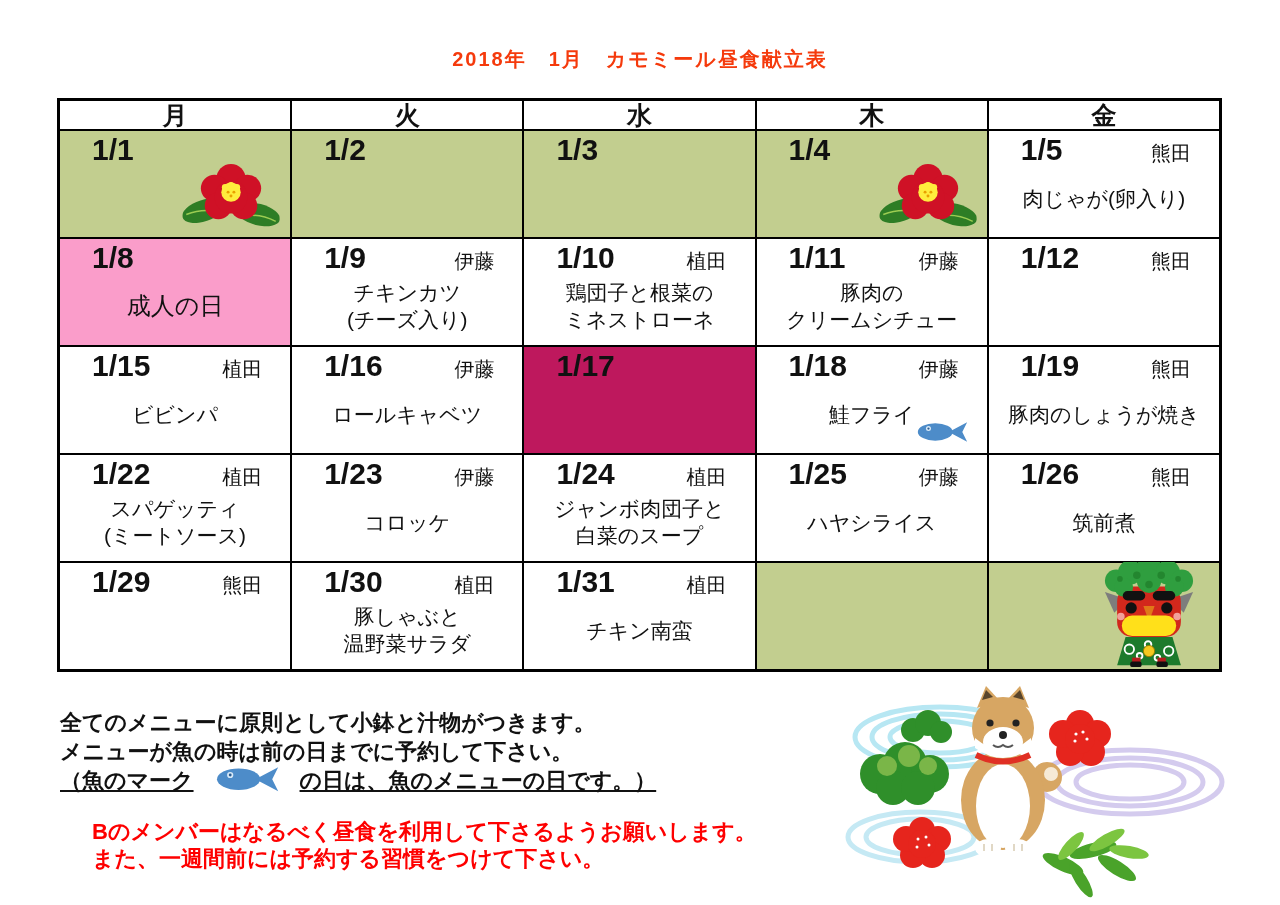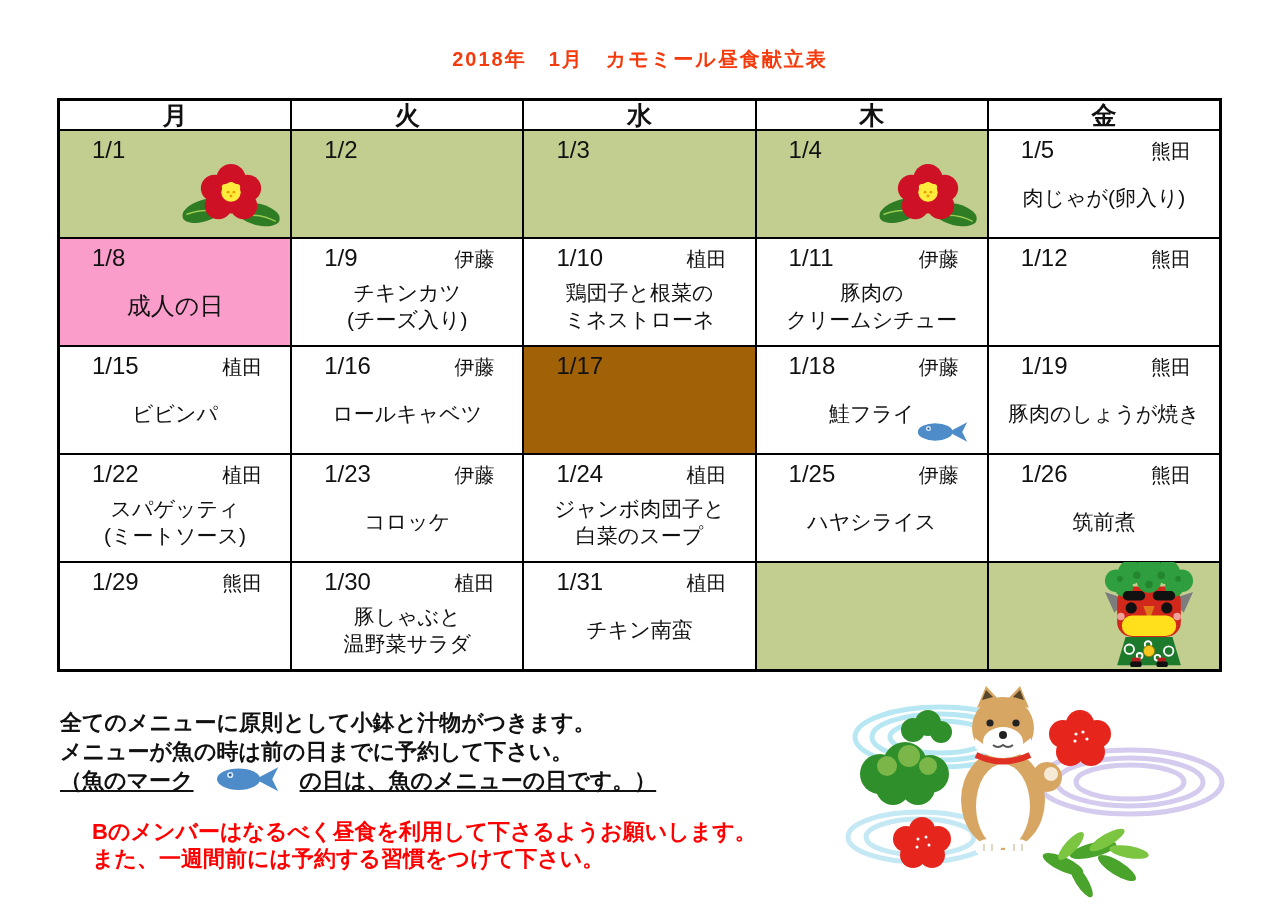--- a/index.html
+++ b/index.html
@@ -29,26 +29,26 @@
     display: flex; align-items: center; justify-content: center;
     font-size: 25px; font-weight: bold; background: #fff;
   }
   .cell {
     height: 108px; border: 1px solid #000;
     position: relative; display: flex; flex-direction: column;
     background: #fff;
   }
   .bg-green  { background: #c2ce8f; }
   .bg-pink   { background: #fa9dca; }
-  .bg-yellow { background: #a16207; }
+  .bg-yellow { background: #be185d; }
   .cell-head {
     display: flex; justify-content: space-between; align-items: baseline;
     padding: 3px 28px 0 32px; min-height: 34px;
   }
-  .date  { font-size: 24px; line-height: 32px; }
+  .date  { font-size: 30px; line-height: 32px; font-weight: bold; }
   .staff { font-size: 20px; }
   .menu {
     flex: 1; display: flex; flex-direction: column;
     align-items: center; justify-content: center;
     font-size: 21px; line-height: 27px; text-align: center;
     padding: 0 2px 8px 2px;
   }
   .menu-line:empty, .holiday-label:empty, .staff:empty, .date:empty { display: none; }
   .holiday-label { font-size: 24px; }
   .icon-camellia { position: absolute; right: 8px;  bottom: 5px; width: 102px; height: 70px; }

